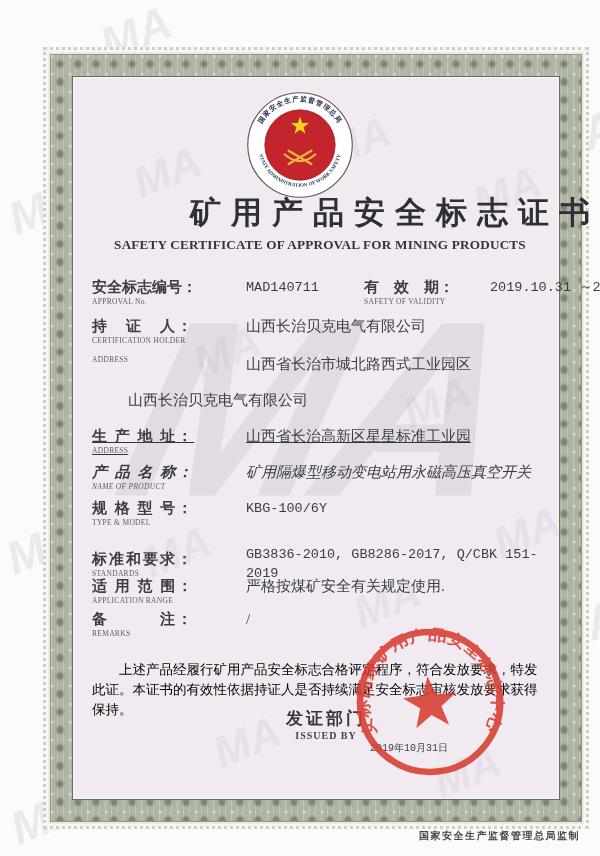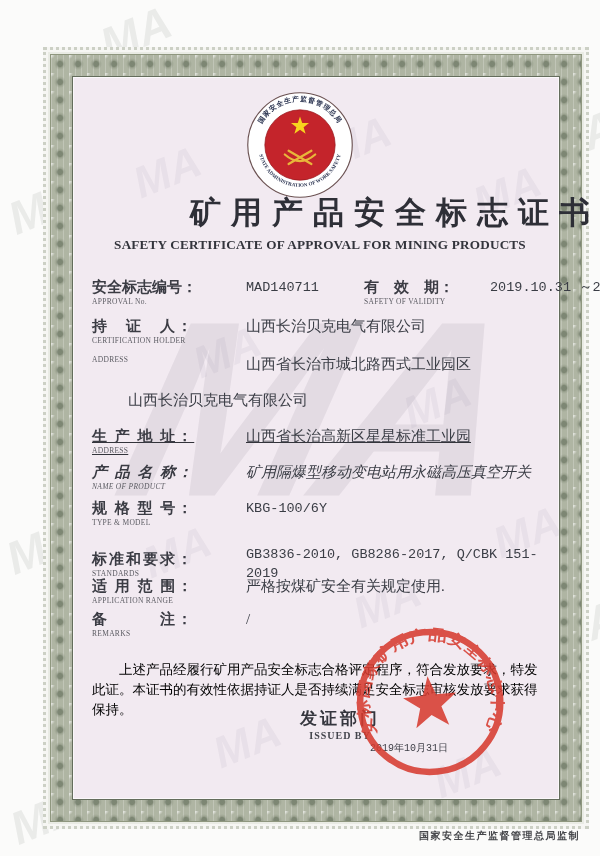--- a/index.html
+++ b/index.html
@@ -54,21 +54,21 @@
   .en{display:block; font-size:7.5px; color:#5c5c63; margin-top:0px; letter-spacing:0.3px;
       font-family:"Liberation Serif", serif;}
   .val{font-size:15px; color:#3a3d45; line-height:19px; padding-top:0;padding-left:36px;}
   .mono{font-family:"Liberation Mono", monospace; font-size:13.5px; letter-spacing:0;}
   .vrow{left:92px; right:18px;}
   .vlbl2{flex:0 0 86px; margin-left:0;}
   .vval1{flex:0 0 118px;}
   
   .statement{position:absolute; left:92px; right:58px; top:660px;
     font-size:13.5px; line-height:20px; text-indent:2em; color:#000000;}
-  .issuer{position:absolute; left:286px; top:707px; text-align:center; z-index:3;margin-left:14px;}
+  .issuer{position:absolute; left:286px; top:707px; text-align:center; z-index:3;}
   .issuer .zh2{font-size:17px; font-weight:bold; letter-spacing:3px; color:#35363e;}
   .issuer .en2{font-size:10px; font-weight:bold; letter-spacing:1px; color:#43444c;}
   .issue-date{position:absolute; left:370px; top:741px; z-index:3;
     font-size:10px; color:#3c3d45; font-family:"Liberation Mono", monospace;}
   .seal{position:absolute; left:350px; top:620px; width:160px; height:160px;
     z-index:4; transform:rotate(-6deg); pointer-events:none;}
   
   .footer{position:absolute; top:829px; right:20px; font-size:10px;
     color:#47484c; letter-spacing:1.5px; font-weight:bold;}
 </style>

